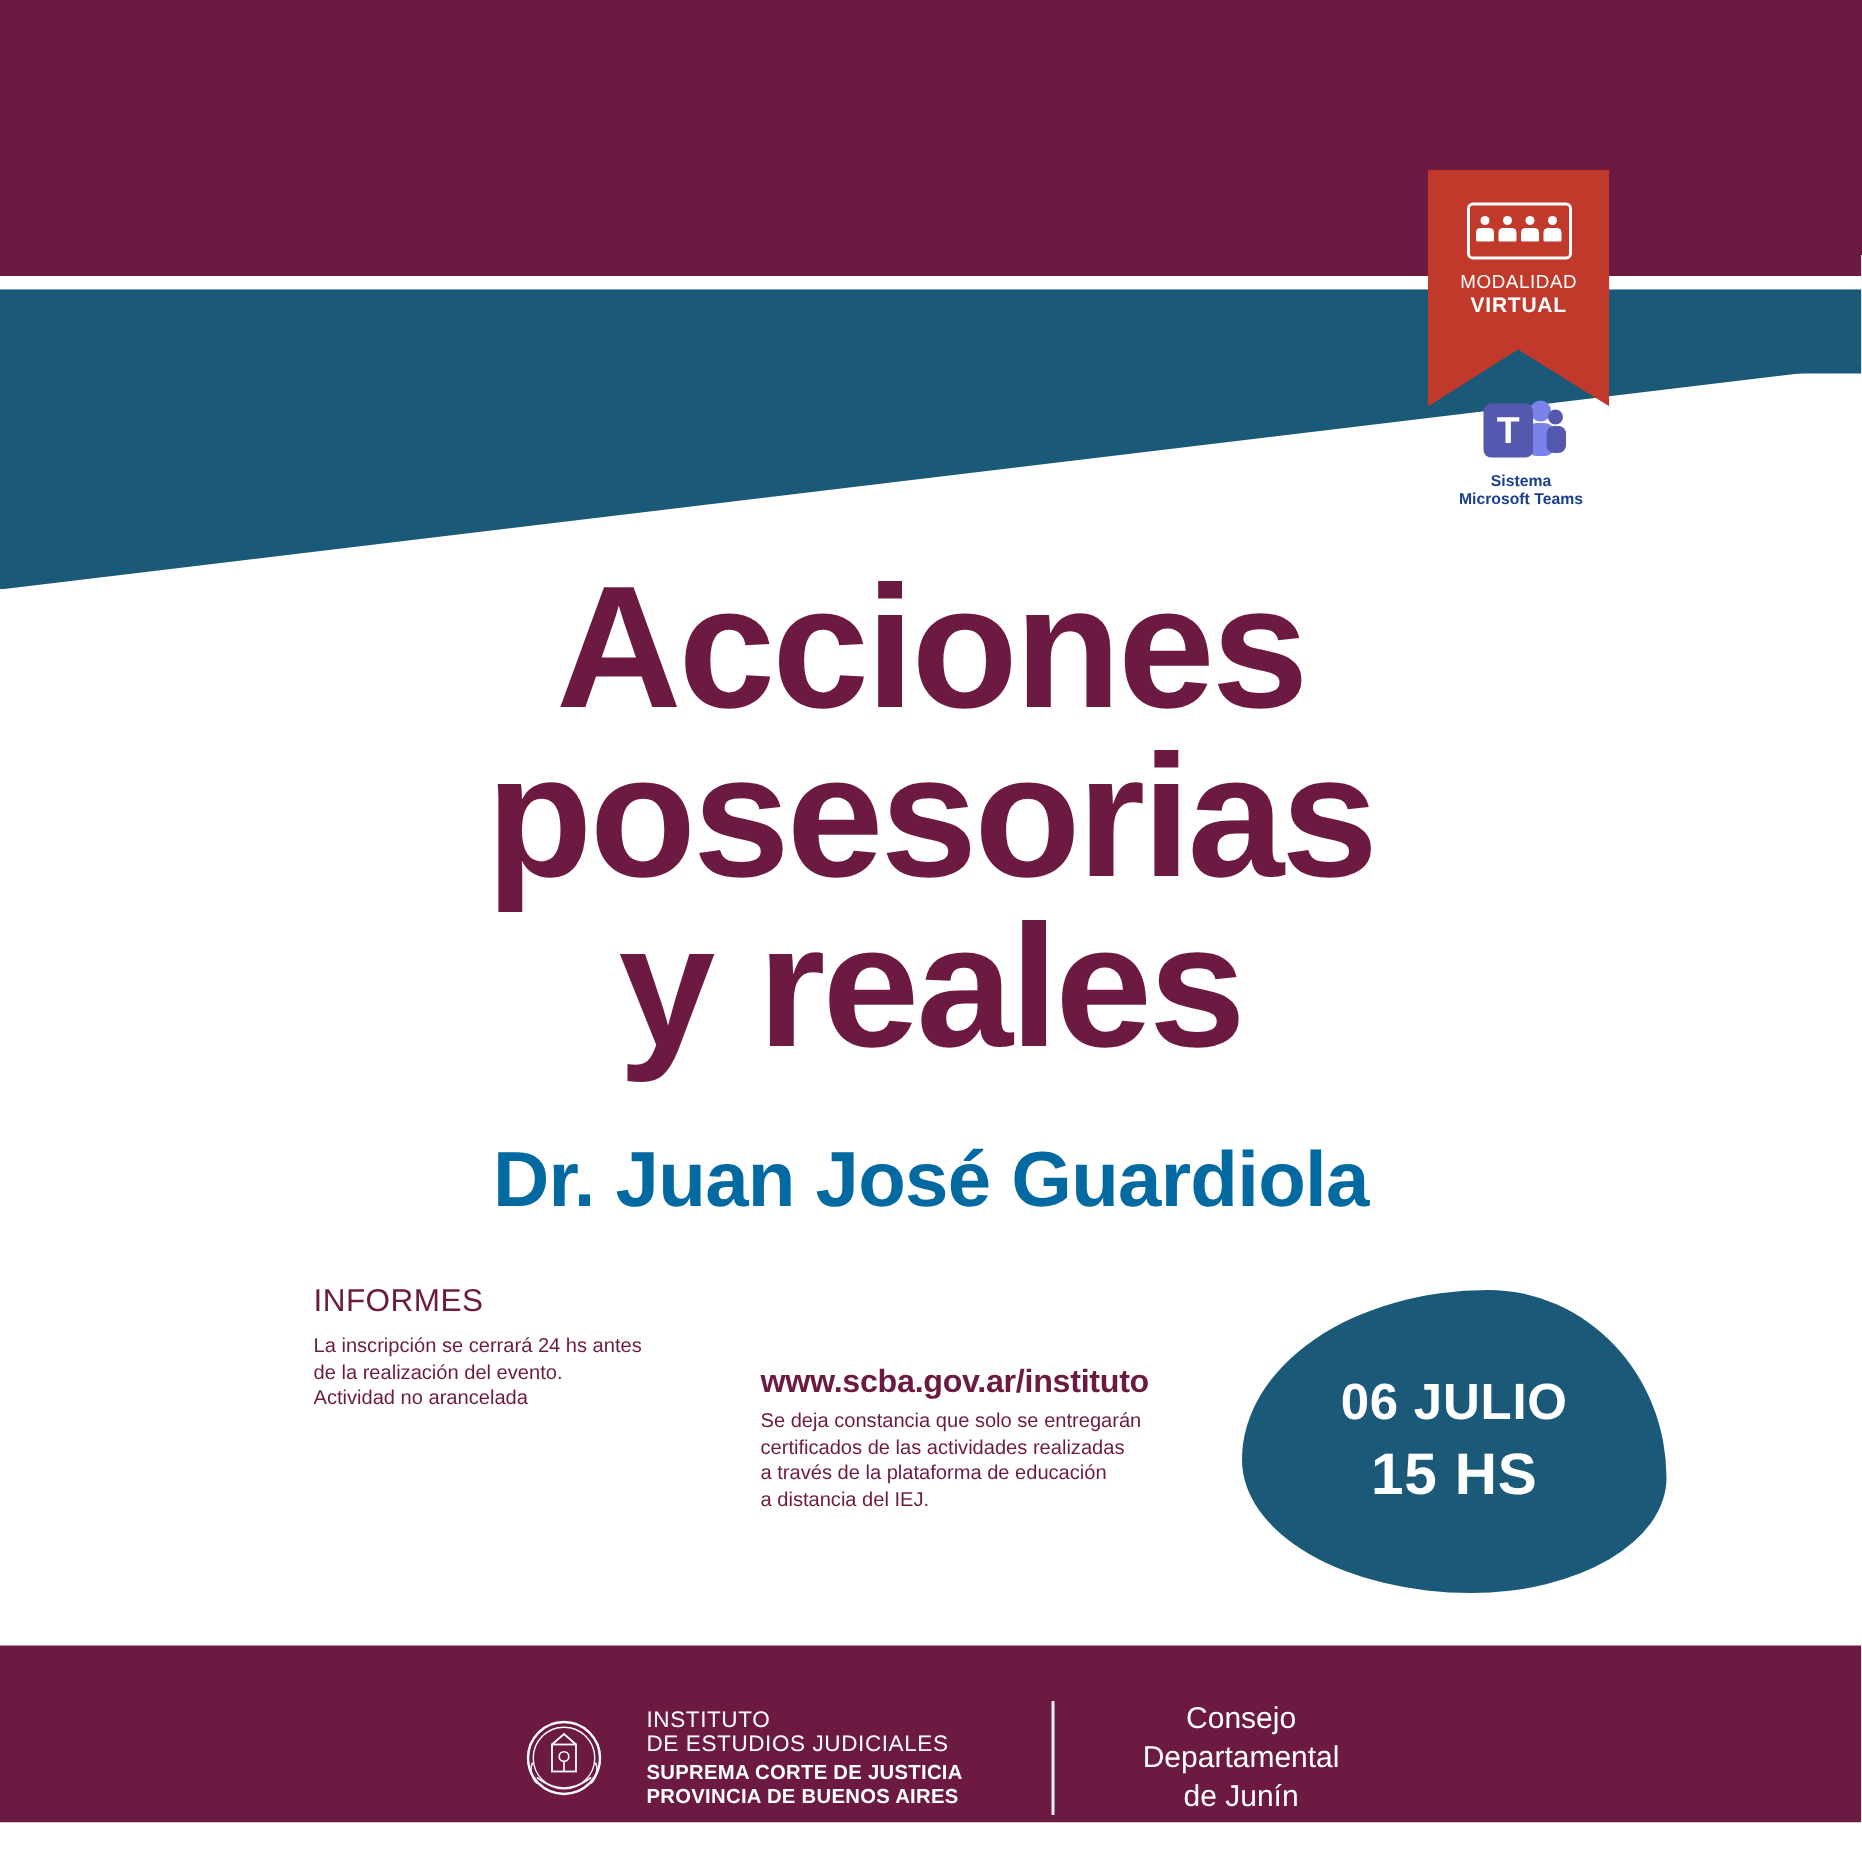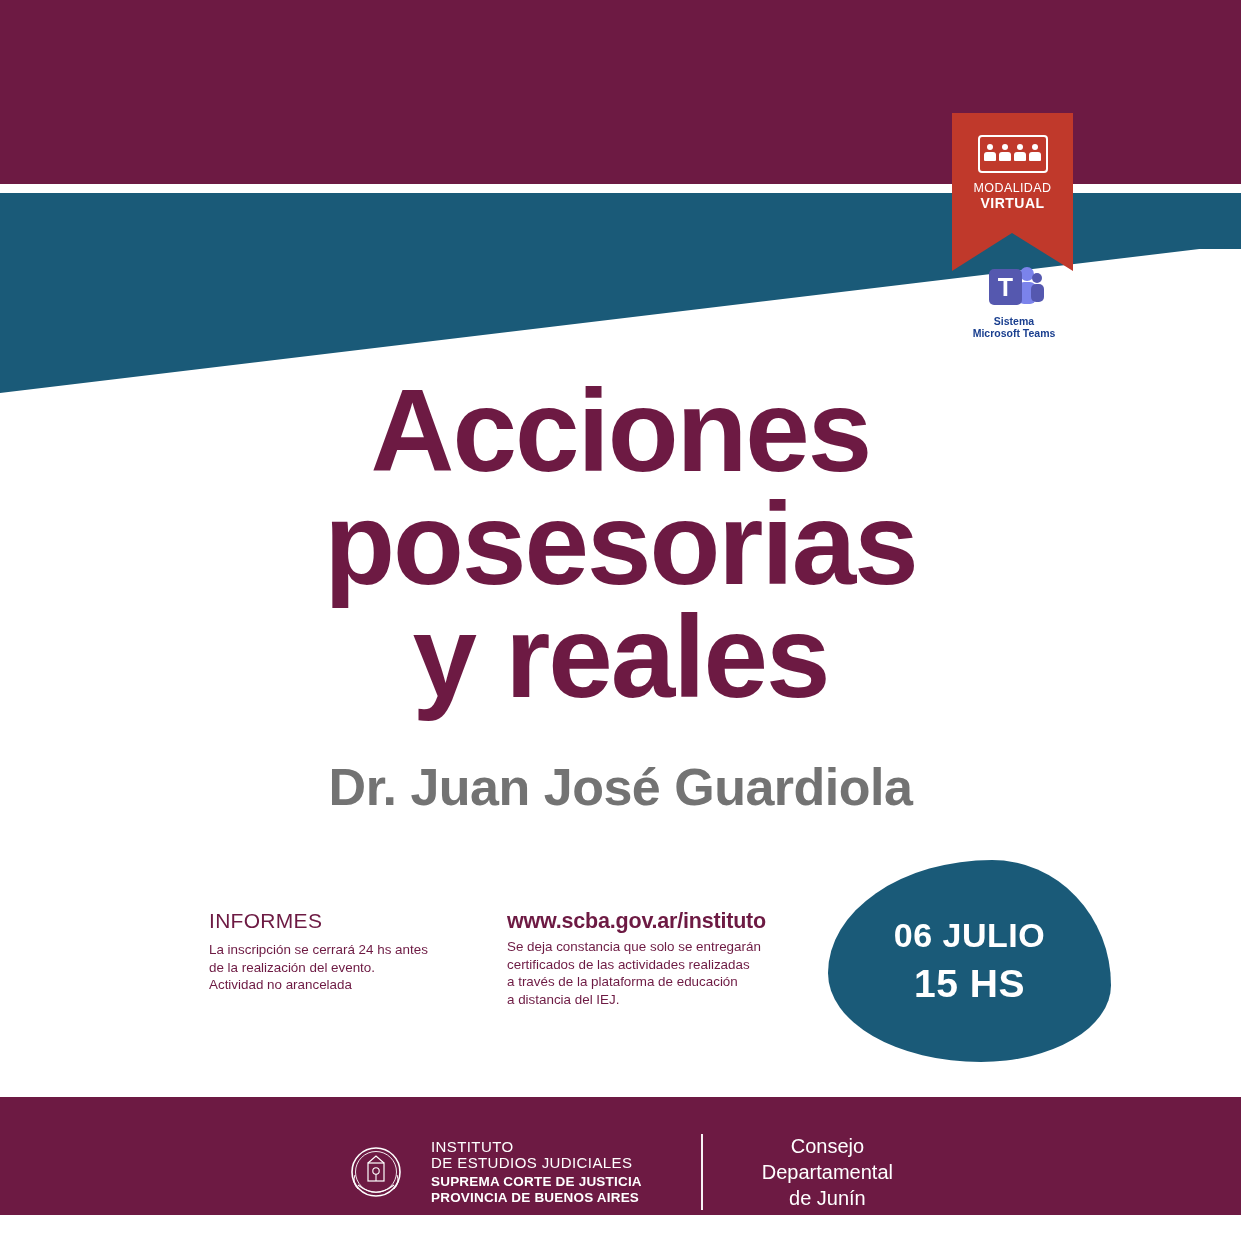--- a/index.html
+++ b/index.html
@@ -179,32 +179,32 @@
     font-weight: bold;
     line-height: 113px;
     letter-spacing: -2px;
   }
   .headline .line { display: block; }
   .speaker {
     position: absolute;
     left: 70px; top: 757px;
     width: 1101px;
     text-align: center;
-    color: #737373;
+    color: #0369a1;
     font-size: 52px;
     font-weight: bold;
     letter-spacing: -0.5px;
   }
 
   
   .info-col {
     position: absolute;
     color: #6d1a43;
   }
-  .info-col.left { left: 209px; top: 909px; width: 270px; }
+  .info-col.left { left: 209px; top: 856px; width: 270px; }
   .info-col.right { left: 507px; top: 909px; width: 285px; }
   .info-title {
     font-size: 21px;
     letter-spacing: 0.3px;
     margin-bottom: 8px;
   }
   .info-strong {
     font-size: 21.5px;
     font-weight: bold;
     letter-spacing: -0.2px;

